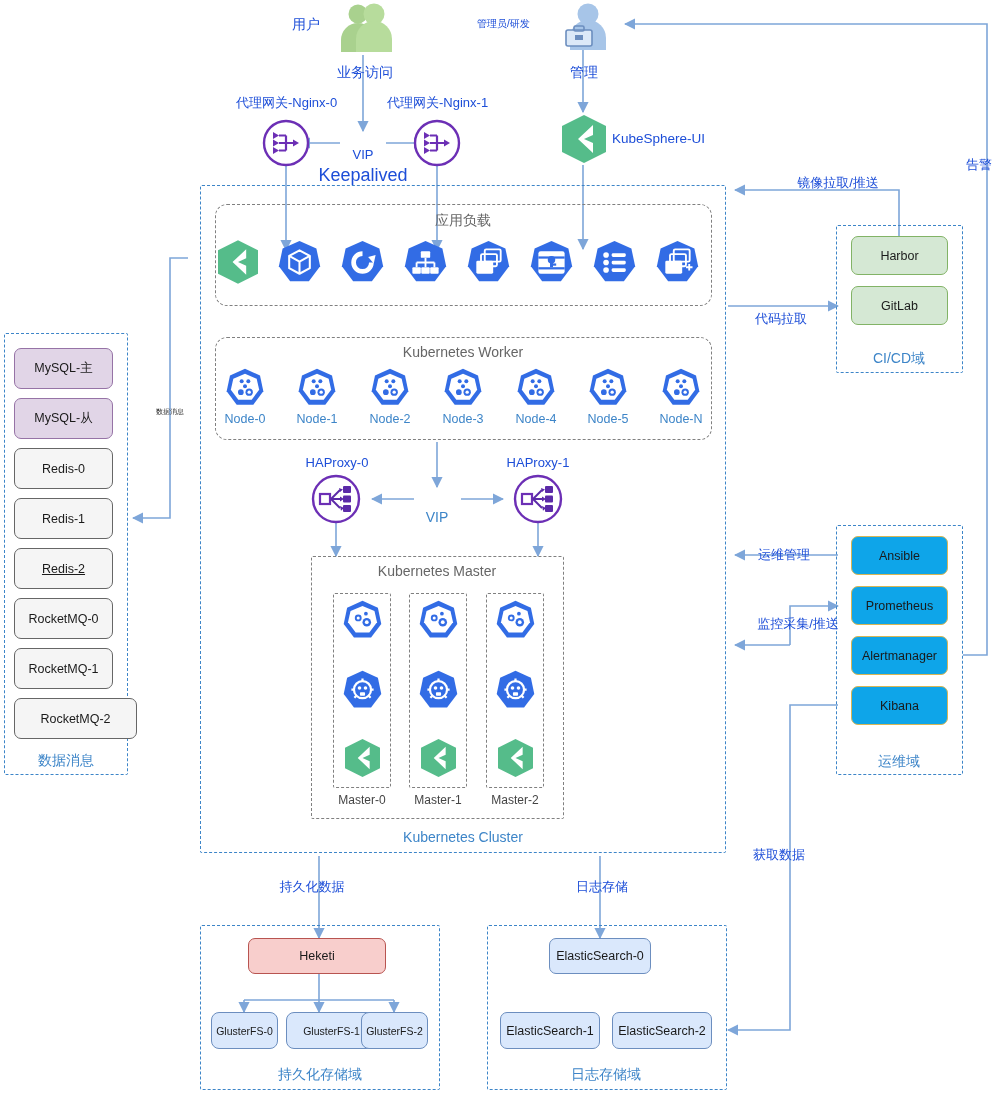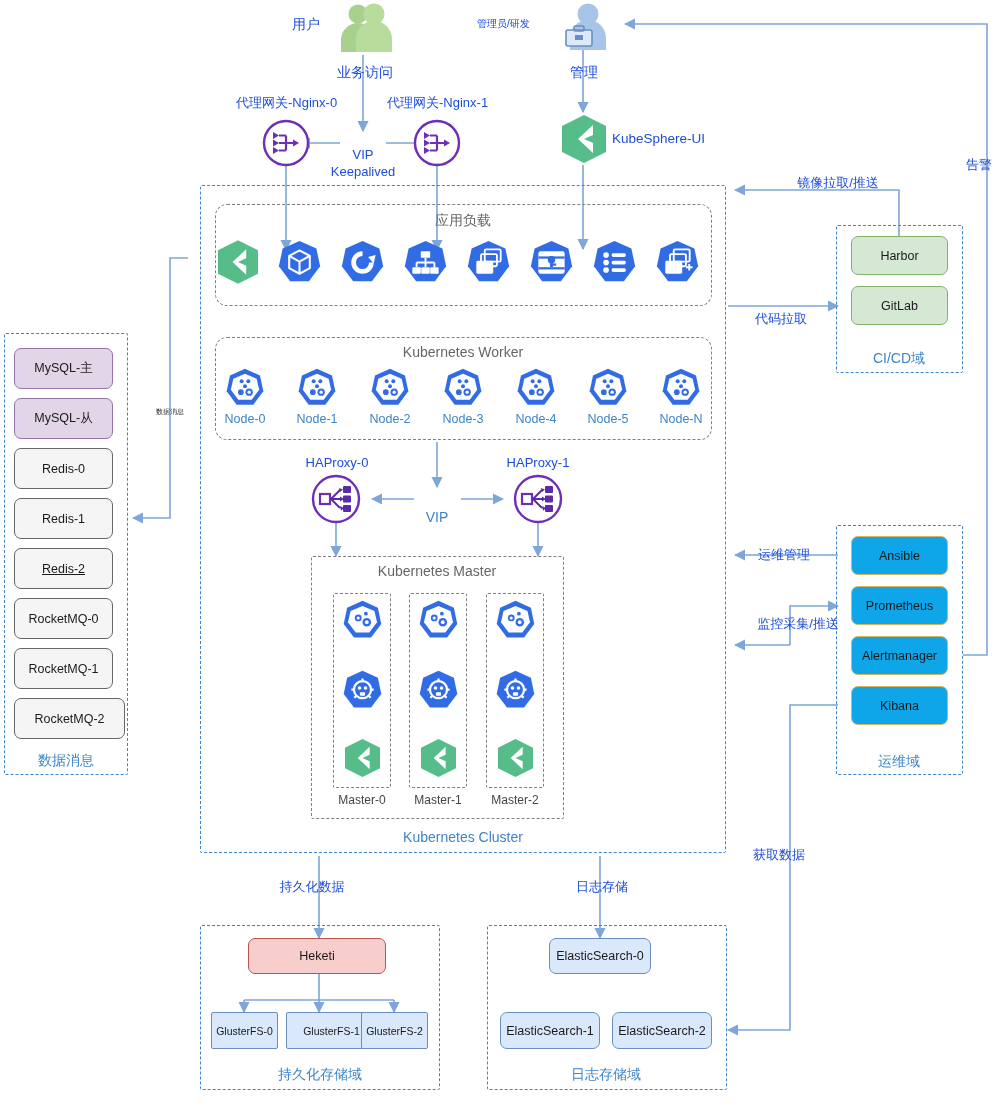--- a/index.html
+++ b/index.html
@@ -29,21 +29,21 @@
   
   .box{position:absolute;box-sizing:border-box;border-radius:7px;display:flex;
        align-items:center;justify-content:center;text-align:center;
        font-size:12.5px;color:#1a1a1a;}
   .box.gray{background:#f5f5f5;border:1.4px solid #666666;}
   .box.purple{background:#e1d5e7;border:1.4px solid #9673a6;}
   .box.green{background:#d5e8d4;border:1.4px solid #82b366;}
   .box.yellow{background:#0ea5e9;border:1.4px solid #d6b656;}
   .box.red{background:#f8cecc;border:1.4px solid #b85450;}
   .box.bluebox{background:#dae8fc;border:1.4px solid #6c8ebf;}
-  .box.small{font-size:10.5px;border-radius:2px;}
+  .box.small{font-size:10.5px;border-radius:8px;}
 
   .icon{position:absolute;}
   .nodecap{position:absolute;color:#3d85c8;font-size:12.5px;white-space:nowrap;
            transform:translateX(-50%);text-align:center;}
   .mcap{position:absolute;color:#444;font-size:12px;white-space:nowrap;
         transform:translateX(-50%);text-align:center;}
 </style>
 </head>
 <body>
 
@@ -149,21 +149,21 @@
       <path d="M11 13 l6 3.5 -6 3.5 z"></path>
         <path d="M11 20.5 l6 3.5 -6 3.5 z"></path>
         <path d="M11 28 l6 3.5 -6 3.5 z"></path>
       <path d="M31 20.5 l6 3.5 -6 3.5 z"></path>
     </g>
     <g stroke="#6c2fb5" stroke-width="2.2" fill="none">
       <path d="M17 16.5 H24 M17 24 H24 M17 31.5 H24 M24 16.5 V31.5 M24 24 H31"></path>
     </g>
   </svg>
   <div class="lbl ctr" style="left:363px;top:148px;font-size:13px;">VIP</div>
-  <div class="lbl ctr" style="left:363px;top:165px;font-size:13px;">Keepalived</div>
+  <div class="lbl ctr" style="left:363px;top:165px;font-size:18px;">Keepalived</div>
 
   <div class="zone" style="left:200px;top:185px;width:526px;height:668px;"></div>
   <div class="zone-title" style="left:463px;top:829px;">Kubernetes Cluster</div>
 
   <div class="group" style="left:215px;top:204px;width:497px;height:102px;"></div>
   <div class="group-title" style="left:463px;top:212px;">应用负载</div>
 
   <svg class="icon" style="left:218px;top:240px;width:40px;height:44px;" viewBox="0 0 44 48" xmlns="http://www.w3.org/2000/svg">
     <path d="M22 0 L44 11 L44 37 L22 48 L0 37 L0 11 Z" fill="#55bc8a"></path>
     <path d="M31 10 L16 24 L31 38 L31 28 L22 24 L31 20 Z" fill="#ffffff"></path>
@@ -483,21 +483,21 @@
   <div class="zone" style="left:4px;top:333px;width:124px;height:442px;"></div>
   <div class="zone-title" style="left:66px;top:752px;">数据消息</div>
 
   <div class="box purple" style="left:14px;top:348px;width:99px;height:41px;">MySQL-主</div>
   <div class="box purple" style="left:14px;top:398px;width:99px;height:41px;">MySQL-从</div>
   <div class="box gray" style="left:14px;top:448px;width:99px;height:41px;">Redis-0</div>
   <div class="box gray" style="left:14px;top:498px;width:99px;height:41px;">Redis-1</div>
   <div class="box gray" style="left:14px;top:548px;width:99px;height:41px;text-decoration:underline;">Redis-2</div>
   <div class="box gray" style="left:14px;top:598px;width:99px;height:41px;">RocketMQ-0</div>
   <div class="box gray" style="left:14px;top:648px;width:99px;height:41px;">RocketMQ-1</div>
-  <div class="box gray" style="left:14px;top:698px;width:111px;height:41px;">RocketMQ-2</div>
+  <div class="box gray" style="left:14px;top:698px;width:123px;height:41px;">RocketMQ-2</div>
 
   <div class="lbl tiny ctr" style="left:170px;top:408px;">数据消息</div>
 
   <div class="zone" style="left:836px;top:225px;width:127px;height:148px;"></div>
   <div class="zone-title" style="left:899px;top:350px;">CI/CD域</div>
   <div class="box green" style="left:851px;top:236px;width:97px;height:39px;">Harbor</div>
   <div class="box green" style="left:851px;top:286px;width:97px;height:39px;">GitLab</div>
 
   <div class="lbl ctr" style="left:838px;top:176px;font-size:13px;">镜像拉取/推送</div>
   <div class="lbl ctr" style="left:781px;top:312px;font-size:13px;">代码拉取</div>

